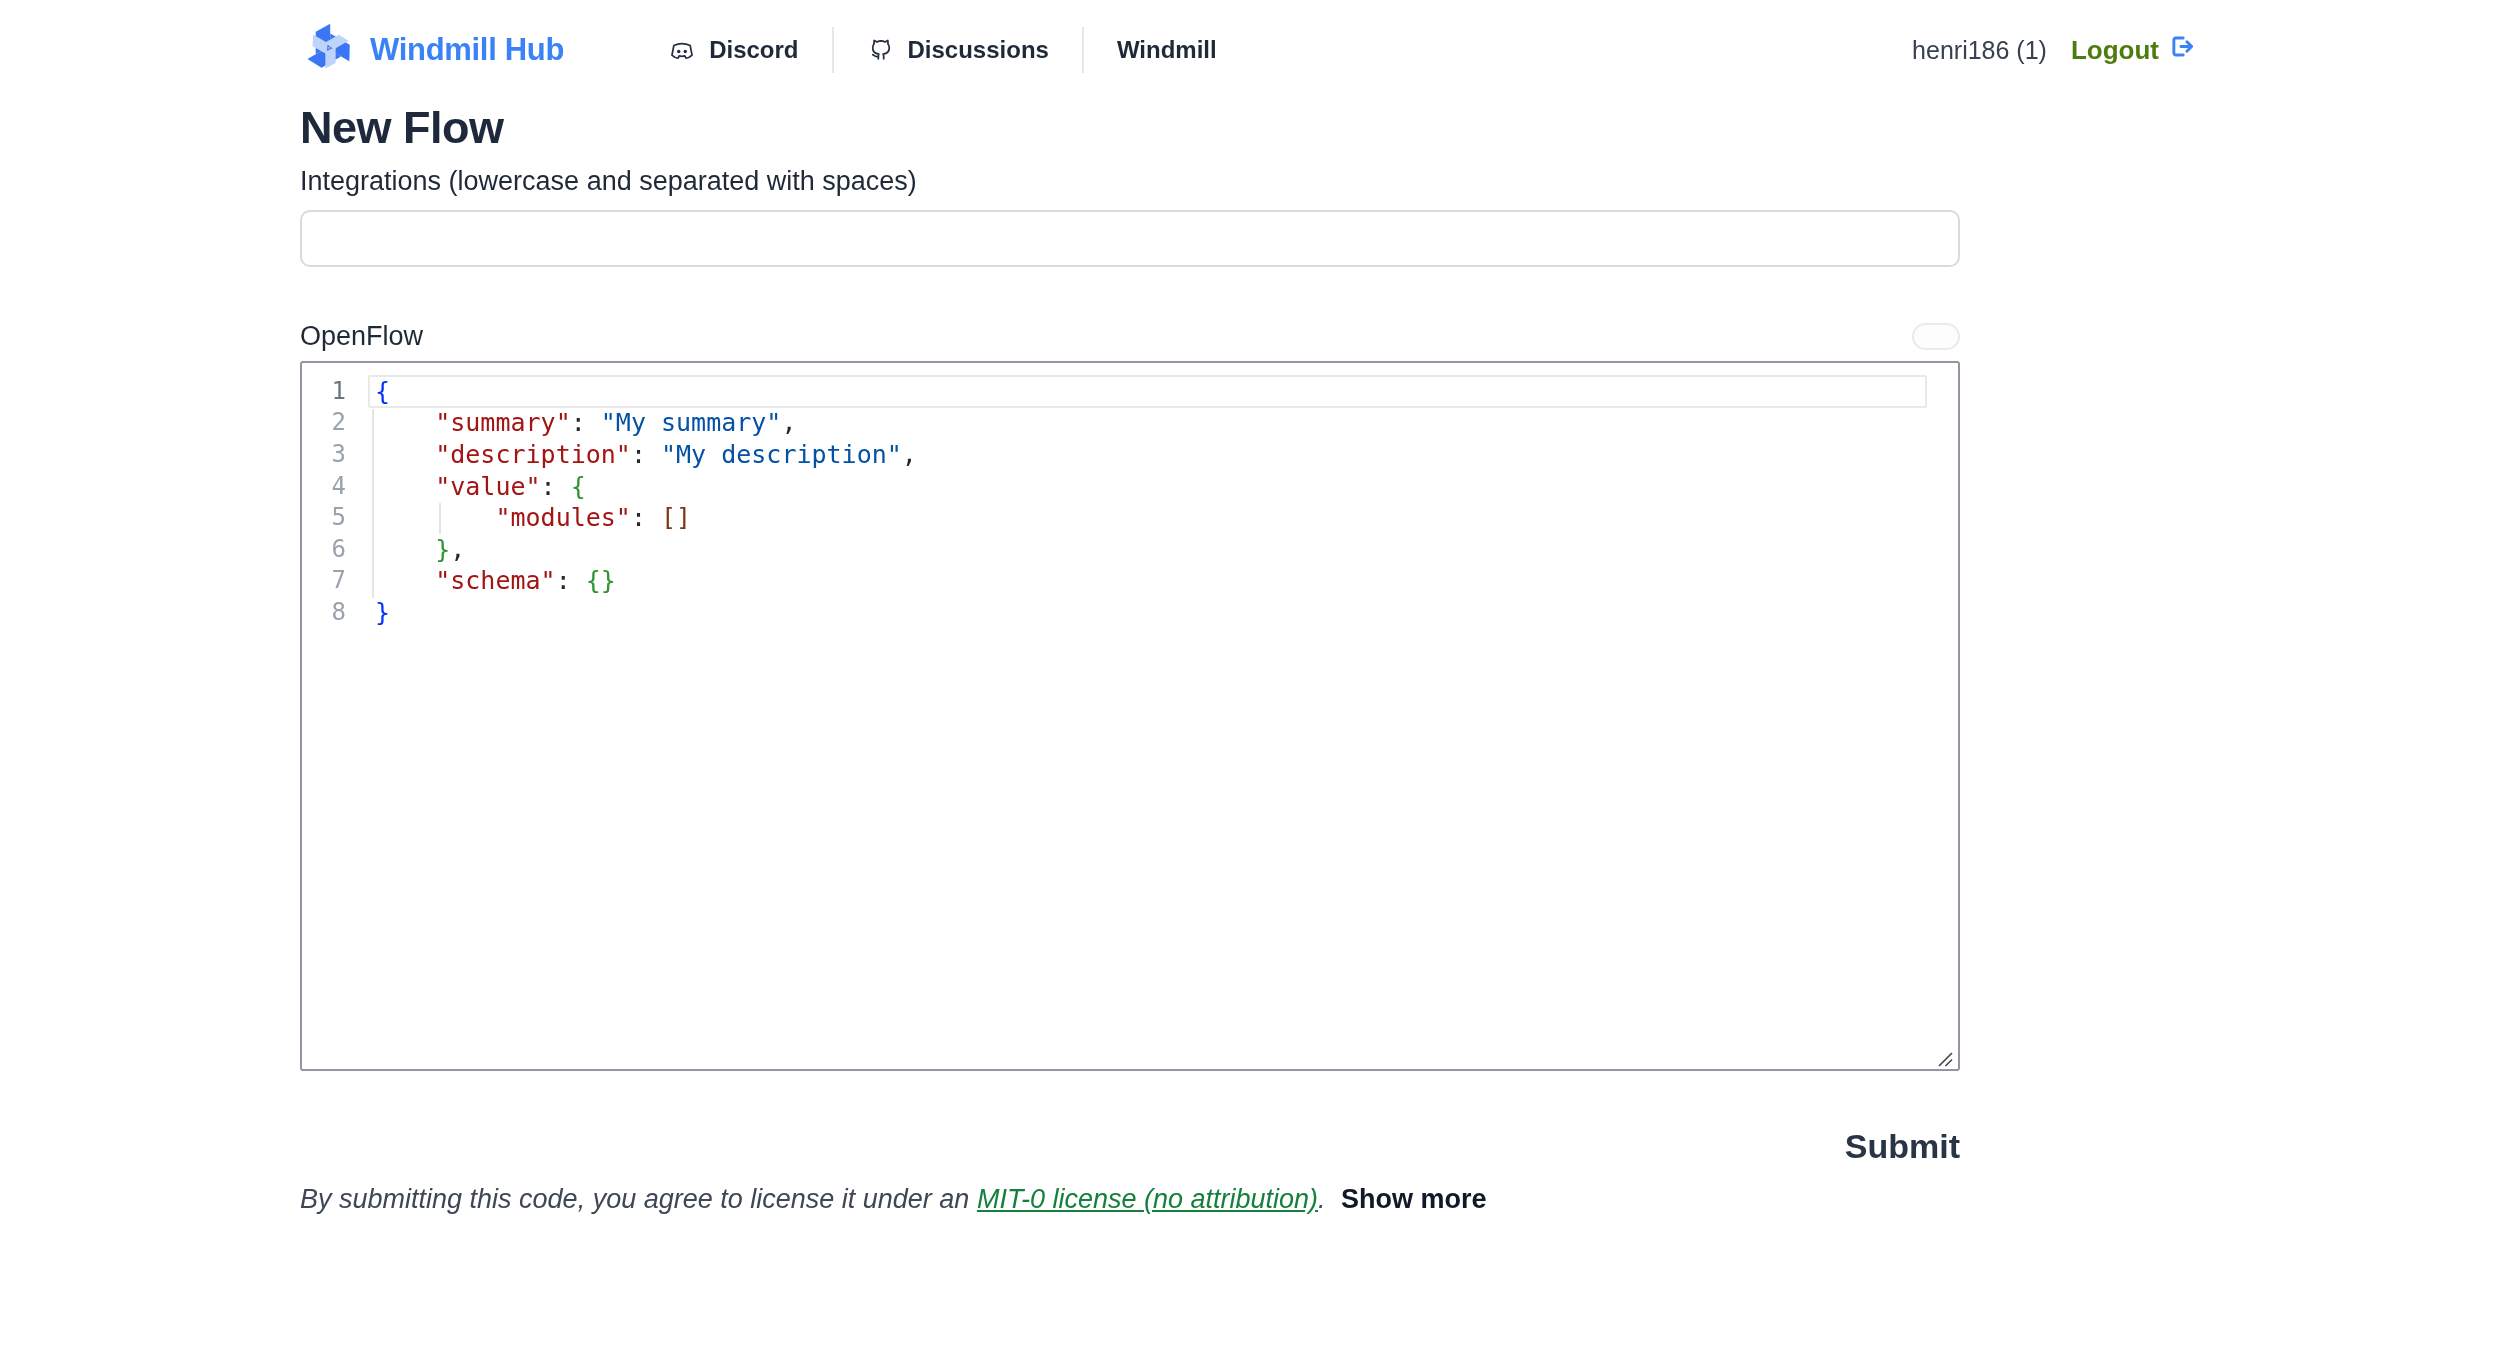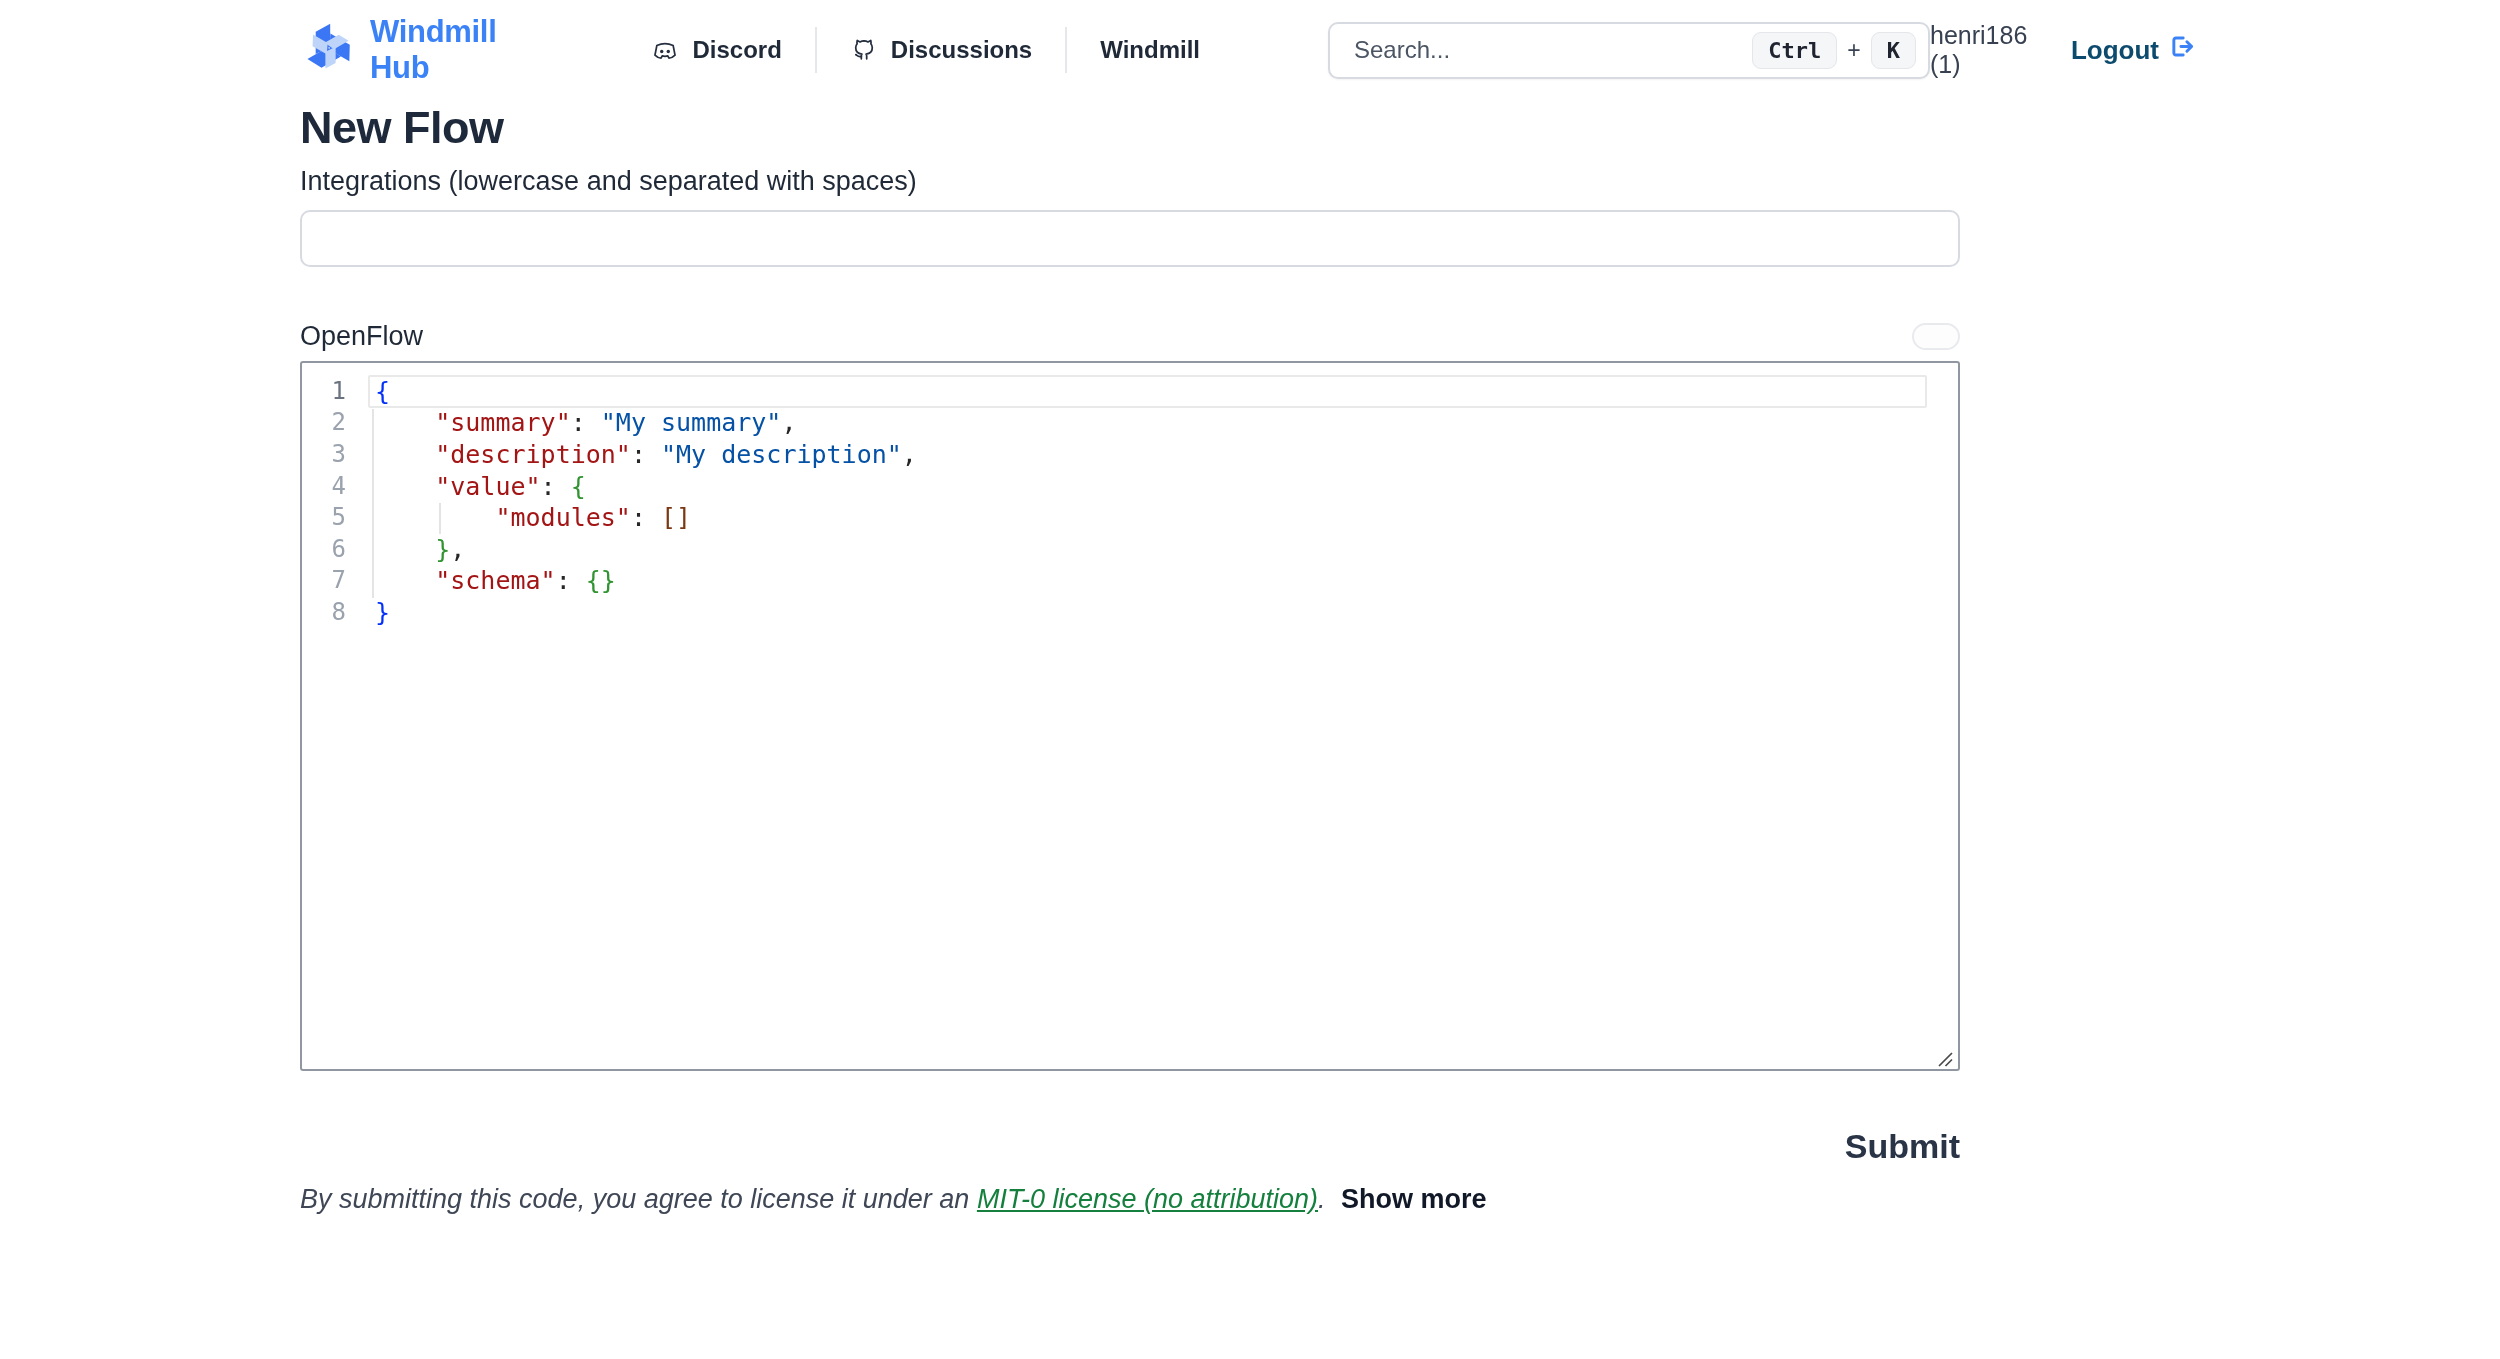--- a/index.html
+++ b/index.html
@@ -27,21 +27,21 @@
   .search input { flex:1; min-width:0; border:none; outline:none; font-size:24px; color:#374151;
                   font-family:"Liberation Sans", sans-serif; background:transparent; }
   .search input::placeholder { color:#4B5563; }
   .kbd { background:#F5F6F8; border:1px solid #E4E6EA; border-radius:9px;
          font-family:"DejaVu Sans Mono", monospace; font-size:22px; font-weight:700;
          color:#1F2430; padding:5px 15px; }
   .kbd-plus { margin:0 10px; font-size:23px; color:#374151; }
 
   .user { margin-left:auto; display:flex; align-items:center; gap:24px; }
   .username { font-size:25px; color:#374151; }
-  .logout { display:flex; align-items:center; gap:9px; color:#0c4a6e; font-weight:700; font-size:26px; cursor:pointer; }
+  .logout { display:flex; align-items:center; gap:9px; color:#4d7c0f; font-weight:700; font-size:26px; cursor:pointer; }
 
   
   .main { width:1660px; margin-left:300px; }
   .page-title { margin:0; padding-top:2px; font-size:45px; line-height:1.15; font-weight:800;
                 color:#1E2A3B; letter-spacing:-0.5px; }
   .field-label { margin-top:12px; font-size:27px; color:#1F2937; }
   .text-input { display:block; margin-top:13px; width:100%; height:57px; border:2px solid #D7DAE0;
                 border-radius:10px; outline:none; font-size:25px; padding:0 18px; color:#111827;
                 font-family:"Liberation Sans", sans-serif; }
 
@@ -113,26 +113,20 @@
         </svg>
       </span>
       <span>Discussions</span>
     </div>
     <div class="nav-sep"></div>
     <div class="nav-item">
       <span>Windmill</span>
     </div>
   </div>
 
-  <div class="search">
-    <input type="text" placeholder="Search..." style="">
-    <span class="kbd">Ctrl</span>
-    <span class="kbd-plus">+</span>
-    <span class="kbd">K</span>
-  </div>
 
   <div class="user">
     <span class="username">henri186 (1)</span>
     <span class="logout">
       <span>Logout</span>
       <span>
         <svg width="27" height="27" viewBox="0 0 24 24" fill="none" stroke="#3B82F6" stroke-width="2.6" stroke-linecap="round" stroke-linejoin="round">
           <path d="M13.5 4.5 H7 a1.8 1.8 0 0 0 -1.8 1.8 v11.4 a1.8 1.8 0 0 0 1.8 1.8 h6.5"></path>
           <path d="M11.5 12 h9.5 m-4.2 -4.2 L21 12 l-4.2 4.2"></path>
         </svg>

